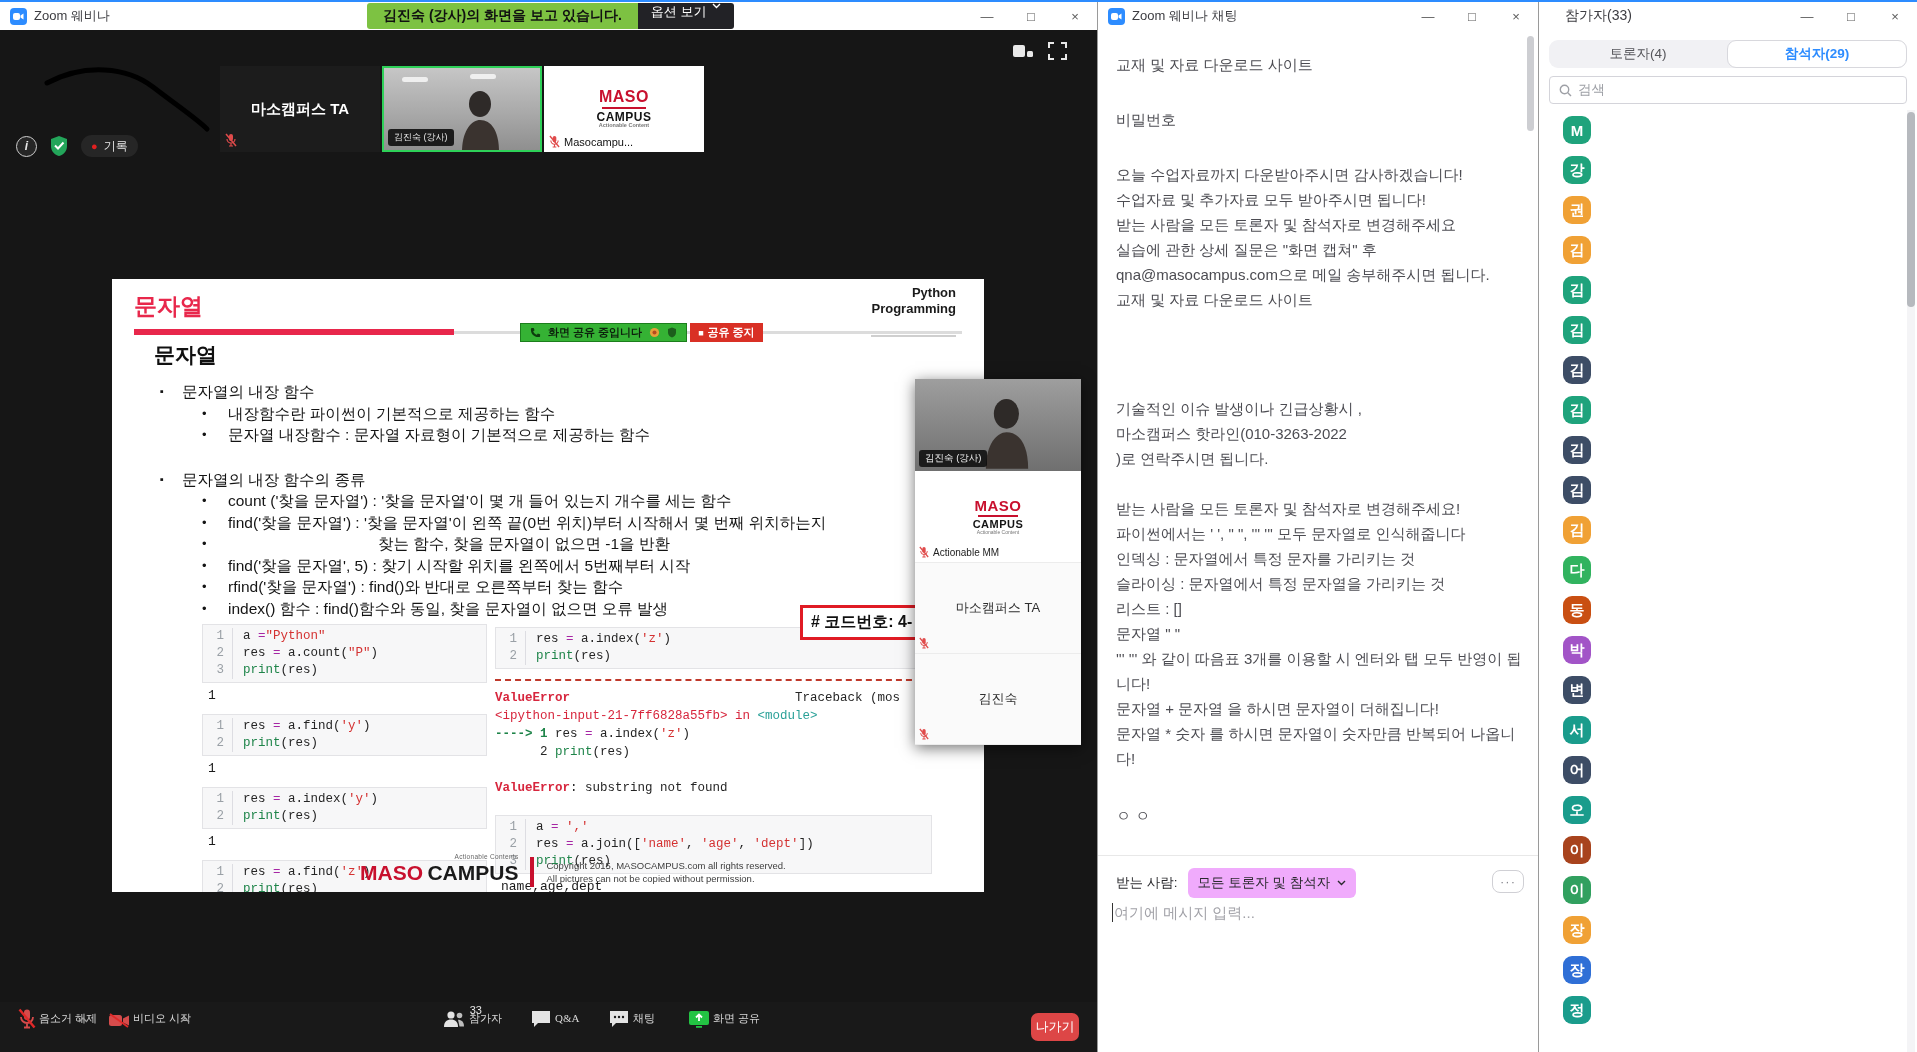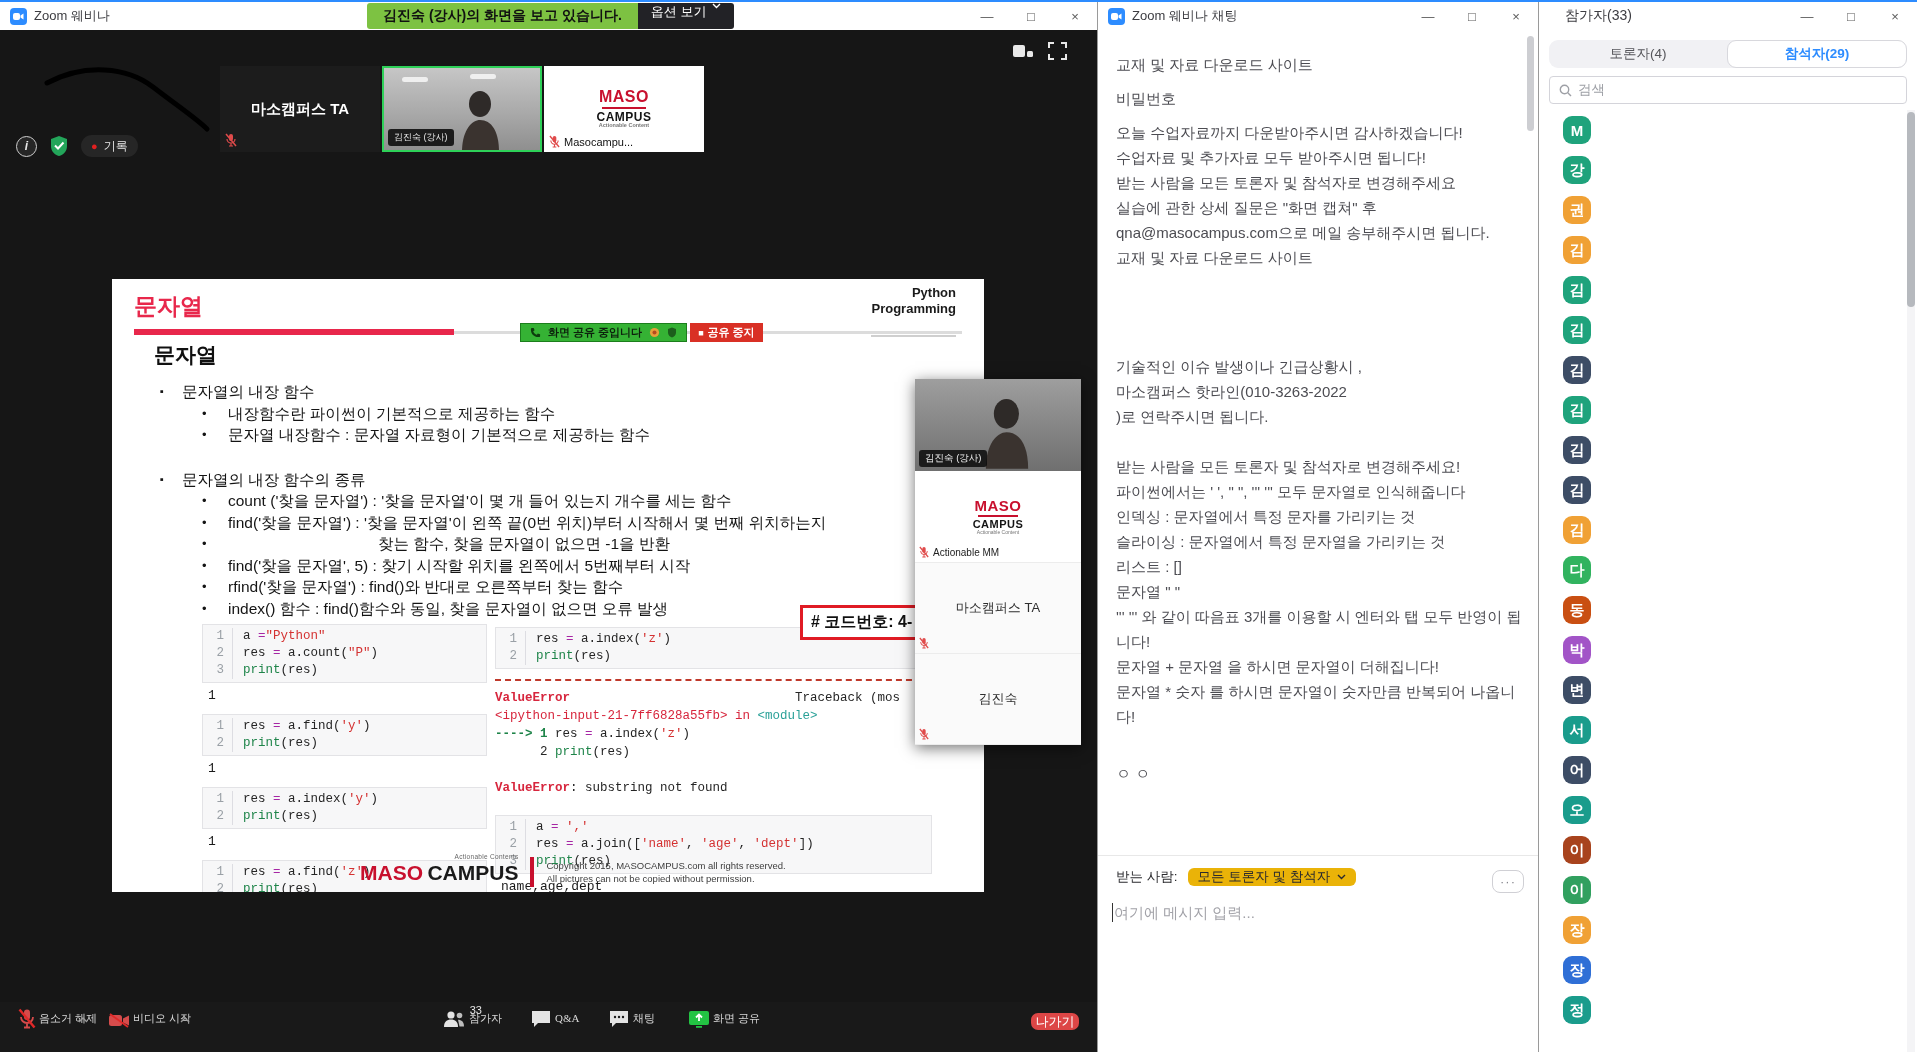--- a/index.html
+++ b/index.html
@@ -95,33 +95,33 @@
   .fp-name { height:91px; background:#fafafa; display:flex; align-items:center; justify-content:center; font-size:13px; color:#2e2e2e; border-bottom:1px solid #ececec; }
   .fp-label { position:absolute; left:4px; bottom:4px; display:flex; align-items:center; gap:4px; font-size:10px; color:#222; }
   .fp-label.dark { background:rgba(10,10,10,.85); color:#eee; padding:2px 6px; border-radius:3px; font-size:9.5px; }
 
   
   #toolbar { position:absolute; left:0; bottom:0; width:100%; height:50px; background:#191919; z-index:15; }
   .tbitem { position:absolute; top:5px; display:flex; flex-direction:row; align-items:center; gap:3px; color:#d8d8d8; font-size:11px; white-space:nowrap; }
   .tb-ico { height:22px; display:flex; align-items:flex-end; justify-content:center; position:relative; }
   .badge { position:absolute; top:-3px; right:-16px; color:#e8e8e8; font-size:11px; }
   .chev { position:absolute; top:10px; color:#9a9a9a; }
-  #leave-btn { position:absolute; right:18px; top:11px; width:48px; height:17px; background:#dd4646; border-radius:7px; color:#fff; font-size:13px; display:flex; align-items:center; justify-content:center; z-index:16; }
+  #leave-btn { position:absolute; right:18px; top:11px; width:48px; height:28px; background:#dd4646; border-radius:7px; color:#fff; font-size:13px; display:flex; align-items:center; justify-content:center; z-index:16; }
 
   
   #chat-body { position:absolute; top:30px; left:0; right:0; bottom:197px; background:#fff; overflow:hidden; padding:22px 16px 0 18px; }
   .msg { font-size:15px; color:#4c4c52; line-height:25px; word-break:break-all; }
-  .msg.gap-sm { margin-top:9px; }
+  .msg.gap-sm { margin-top:30px; }
   .msg.gap-md { margin-top:25px; }
   .msg.gap-lg { margin-top:32px; }
   .msg.gap-xl { margin-top:84px; }
   #chat-bottom { position:absolute; left:0; right:0; bottom:0; height:197px; border-top:1px solid #e8e8e8; background:#fff; }
   .rcpt-row { position:absolute; left:18px; top:12px; display:flex; align-items:center; gap:10px; }
   .rcpt-lbl { font-size:13.5px; color:#2a2a2e; }
-  .rcpt-pill { background:#eab308; border-radius:6px; height:18px; display:flex; align-items:center; gap:7px; padding:0 10px; font-size:13.5px; color:#2a2a2e; }
+  .rcpt-pill { background:#f0abfc; border-radius:6px; height:30px; display:flex; align-items:center; gap:7px; padding:0 10px; font-size:13.5px; color:#2a2a2e; }
   #more-btn { position:absolute; right:14px; top:14px; width:32px; height:23px; border:1px solid #d0d0d5; border-radius:8px; color:#85858c; font-size:13px; display:flex; align-items:center; justify-content:center; letter-spacing:1px; background:#fff; }
   #chat-input { position:absolute; left:16px; right:16px; top:48px; border:none; outline:none; font-size:15px; color:#333; font-family:inherit; }
   #chat-input::placeholder { color:#a2a2a8; }
   .caret { position:absolute; left:14px; top:47px; width:1px; height:19px; background:#333; }
   #chat-scroll { position:absolute; right:4px; top:36px; width:7px; height:95px; background:#cdced2; border-radius:4px; z-index:5; }
 
   
   #tabs { position:absolute; top:40px; left:10px; right:10px; height:28px; background:#f1f1f4; border-radius:9px; display:flex; }
   .tab { flex:1; display:flex; align-items:center; justify-content:center; font-size:13.5px; color:#55555a; }
   .tab.active { background:#fff; border:1px solid #d8d8dd; border-radius:9px; color:#2d8cff; font-weight:bold; }

